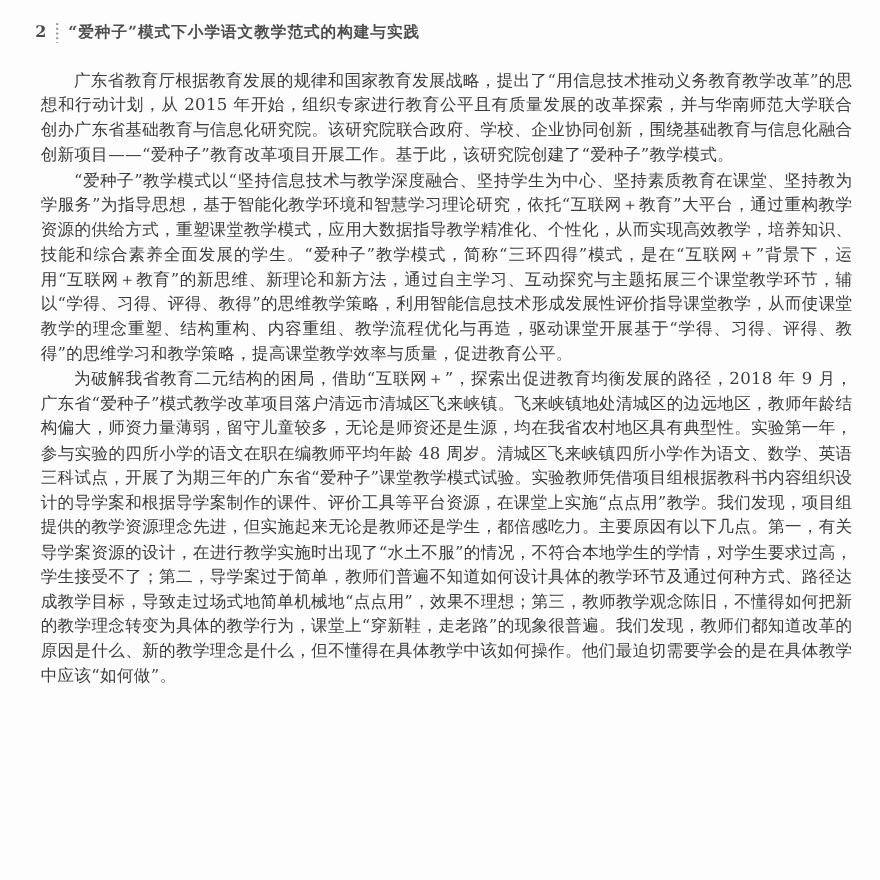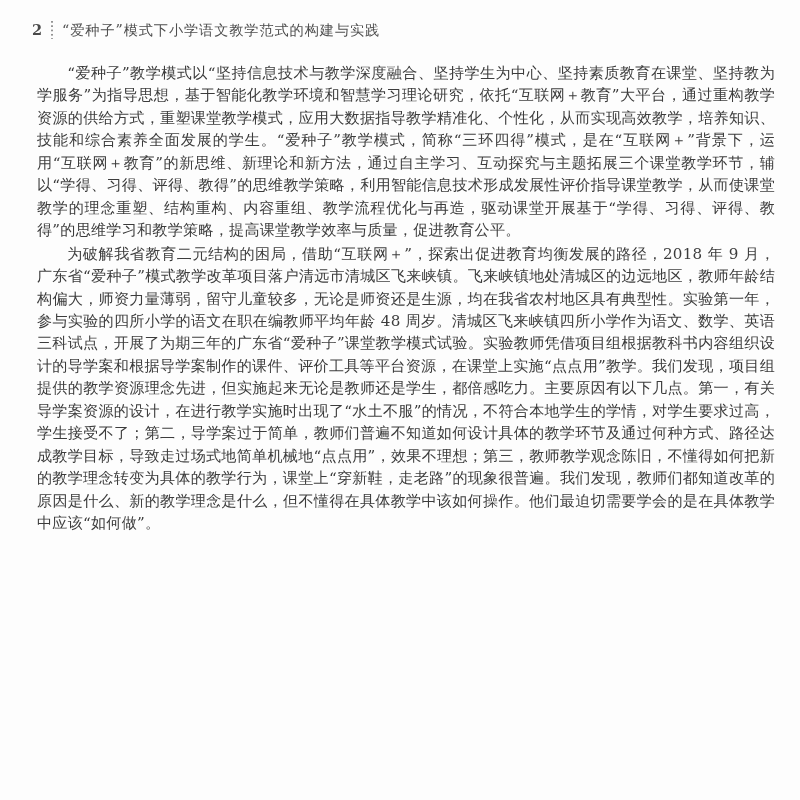--- a/index.html
+++ b/index.html
@@ -52,21 +52,21 @@
       transparent 2px, transparent 4px
     );
     background-size: 2px 4.3px;
     background-repeat: repeat-y;
     opacity: 0.72;
     margin-right: 9px;
   }
   .header-title {
     font-family: "DejaVu Serif", "Liberation Serif", serif;
     font-size: 14.2px;
-    font-weight: 400;
+    font-weight: 700;
     color: #4e4e4e;
     letter-spacing: 0.9px;
     line-height: 1;
     white-space: nowrap;
     filter: blur(0.25px);
   }
 
   
   .body-text {
     position: absolute;
@@ -97,17 +97,18 @@
 
 <div class="page">
 
   <div class="running-header">
     <span class="page-number">2</span>
     <span class="header-sep"></span>
     <span class="header-title">“爱种子”模式下小学语文教学范式的构建与实践</span>
   </div>
 
   <div class="body-text">
+    <p class="para">广东省教育厅根据教育发展的规律和国家教育发展战略，提出了“用信息技术推动义务教育教学改革”的思想和行动计划，从 2015 年开始，组织专家进行教育公平且有质量发展的改革探索，并与华南师范大学联合创办广东省基础教育与信息化研究院。该研究院联合政府、学校、企业协同创新，围绕基础教育与信息化融合创新项目——“爱种子”教育改革项目开展工作。基于此，该研究院创建了“爱种子”教学模式。</p>
     <p class="para">“爱种子”教学模式以“坚持信息技术与教学深度融合、坚持学生为中心、坚持素质教育在课堂、坚持教为学服务”为指导思想，基于智能化教学环境和智慧学习理论研究，依托“互联网＋教育”大平台，通过重构教学资源的供给方式，重塑课堂教学模式，应用大数据指导教学精准化、个性化，从而实现高效教学，培养知识、技能和综合素养全面发展的学生。“爱种子”教学模式，简称“三环四得”模式，是在“互联网＋”背景下，运用“互联网＋教育”的新思维、新理论和新方法，通过自主学习、互动探究与主题拓展三个课堂教学环节，辅以“学得、习得、评得、教得”的思维教学策略，利用智能信息技术形成发展性评价指导课堂教学，从而使课堂教学的理念重塑、结构重构、内容重组、教学流程优化与再造，驱动课堂开展基于“学得、习得、评得、教得”的思维学习和教学策略，提高课堂教学效率与质量，促进教育公平。</p>
     <p class="para">为破解我省教育二元结构的困局，借助“互联网＋”，探索出促进教育均衡发展的路径，2018 年 9 月，广东省“爱种子”模式教学改革项目落户清远市清城区飞来峡镇。飞来峡镇地处清城区的边远地区，教师年龄结构偏大，师资力量薄弱，留守儿童较多，无论是师资还是生源，均在我省农村地区具有典型性。实验第一年，参与实验的四所小学的语文在职在编教师平均年龄 48 周岁。清城区飞来峡镇四所小学作为语文、数学、英语三科试点，开展了为期三年的广东省“爱种子”课堂教学模式试验。实验教师凭借项目组根据教科书内容组织设计的导学案和根据导学案制作的课件、评价工具等平台资源，在课堂上实施“点点用”教学。我们发现，项目组提供的教学资源理念先进，但实施起来无论是教师还是学生，都倍感吃力。主要原因有以下几点。第一，有关导学案资源的设计，在进行教学实施时出现了“水土不服”的情况，不符合本地学生的学情，对学生要求过高，学生接受不了；第二，导学案过于简单，教师们普遍不知道如何设计具体的教学环节及通过何种方式、路径达成教学目标，导致走过场式地简单机械地“点点用”，效果不理想；第三，教师教学观念陈旧，不懂得如何把新的教学理念转变为具体的教学行为，课堂上“穿新鞋，走老路”的现象很普遍。我们发现，教师们都知道改革的原因是什么、新的教学理念是什么，但不懂得在具体教学中该如何操作。他们最迫切需要学会的是在具体教学中应该“如何做”。</p>
   </div>
 
 </div>
 
 </body></html>

